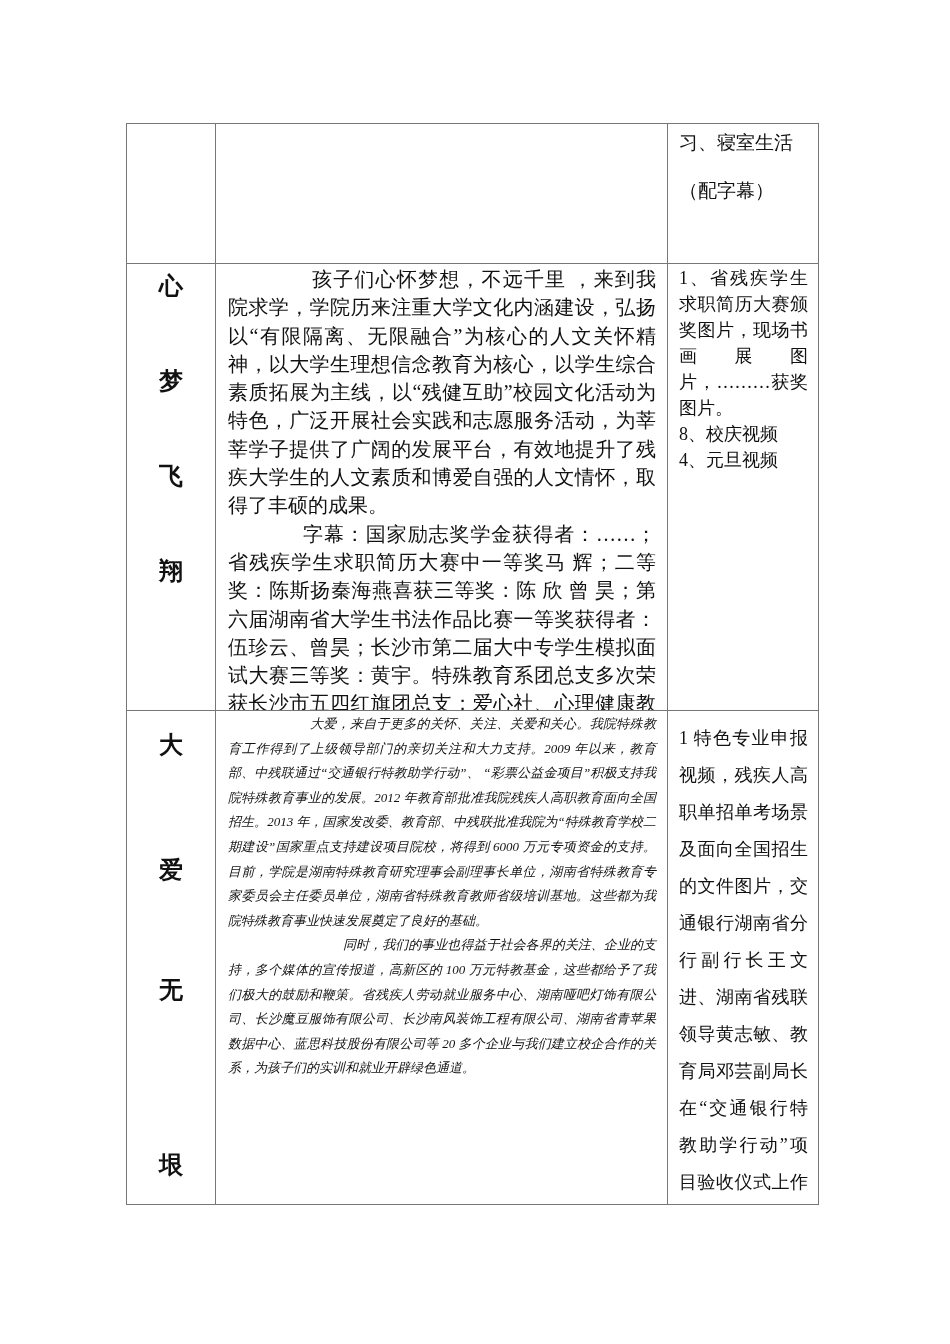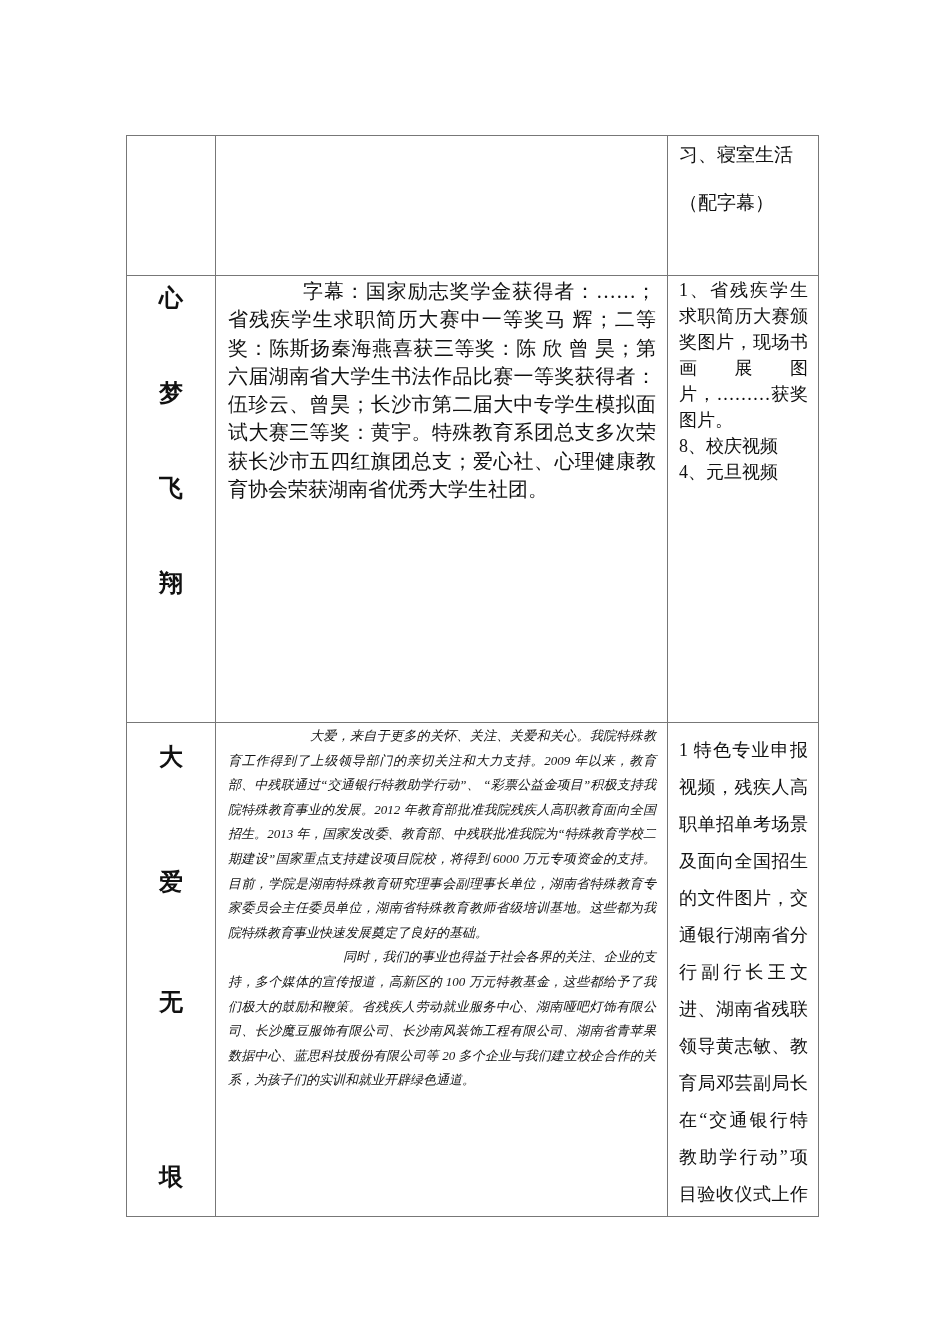--- a/index.html
+++ b/index.html
@@ -7,21 +7,21 @@
     width: 950px;
     height: 1344px;
     background: #ffffff;
     position: relative;
     font-family: "Liberation Serif", "DejaVu Serif", serif;
     color: #111111;
   }
   .doc-table {
     position: absolute;
     left: 126px;
-    top: 135px;
+    top: 123px;
     display: grid;
     grid-template-columns: 89px 452px 151px;
     grid-template-rows: 140px 447px 494px;
     border-top: 1px solid #777777;
     border-left: 1px solid #777777;
   }
   .cell {
     border-right: 1px solid #777777;
     border-bottom: 1px solid #777777;
     box-sizing: border-box;
@@ -73,20 +73,21 @@
     <div class="note-line">（配字幕）</div>
   </div>
 
   <div class="cell r2 vcell">
     <div class="vchar">心</div>
     <div class="vchar">梦</div>
     <div class="vchar">飞</div>
     <div class="vchar">翔</div>
   </div>
   <div class="cell r2 midcell">
+    <p class="p1">孩子们心怀梦想，不远千里 ，来到我院求学，学院历来注重大学文化内涵建设，弘扬以“有限隔离、无限融合”为核心的人文关怀精神，以大学生理想信念教育为核心，以学生综合素质拓展为主线，以“残健互助”校园文化活动为特色，广泛开展社会实践和志愿服务活动，为莘莘学子提供了广阔的发展平台，有效地提升了残疾大学生的人文素质和博爱自强的人文情怀，取得了丰硕的成果。</p>
     <p class="p2">字幕：国家励志奖学金获得者：……；省残疾学生求职简历大赛中一等奖马 辉；二等奖：陈斯扬秦海燕喜获三等奖：陈 欣 曾 昊；第六届湖南省大学生书法作品比赛一等奖获得者：伍珍云、曾昊；长沙市第二届大中专学生模拟面试大赛三等奖：黄宇。特殊教育系团总支多次荣获长沙市五四红旗团总支；爱心社、心理健康教育协会荣获湖南省优秀大学生社团。</p>
   </div>
   <div class="cell r2 rightcell">
     <div>1、省残疾学生求职简历大赛颁奖图片，现场书画展图片，………获奖图片。</div>
     <div>8、校庆视频</div>
     <div>4、元旦视频</div>
   </div>
 
   <div class="cell r3 vcell">
     <div class="vchar">大</div>

